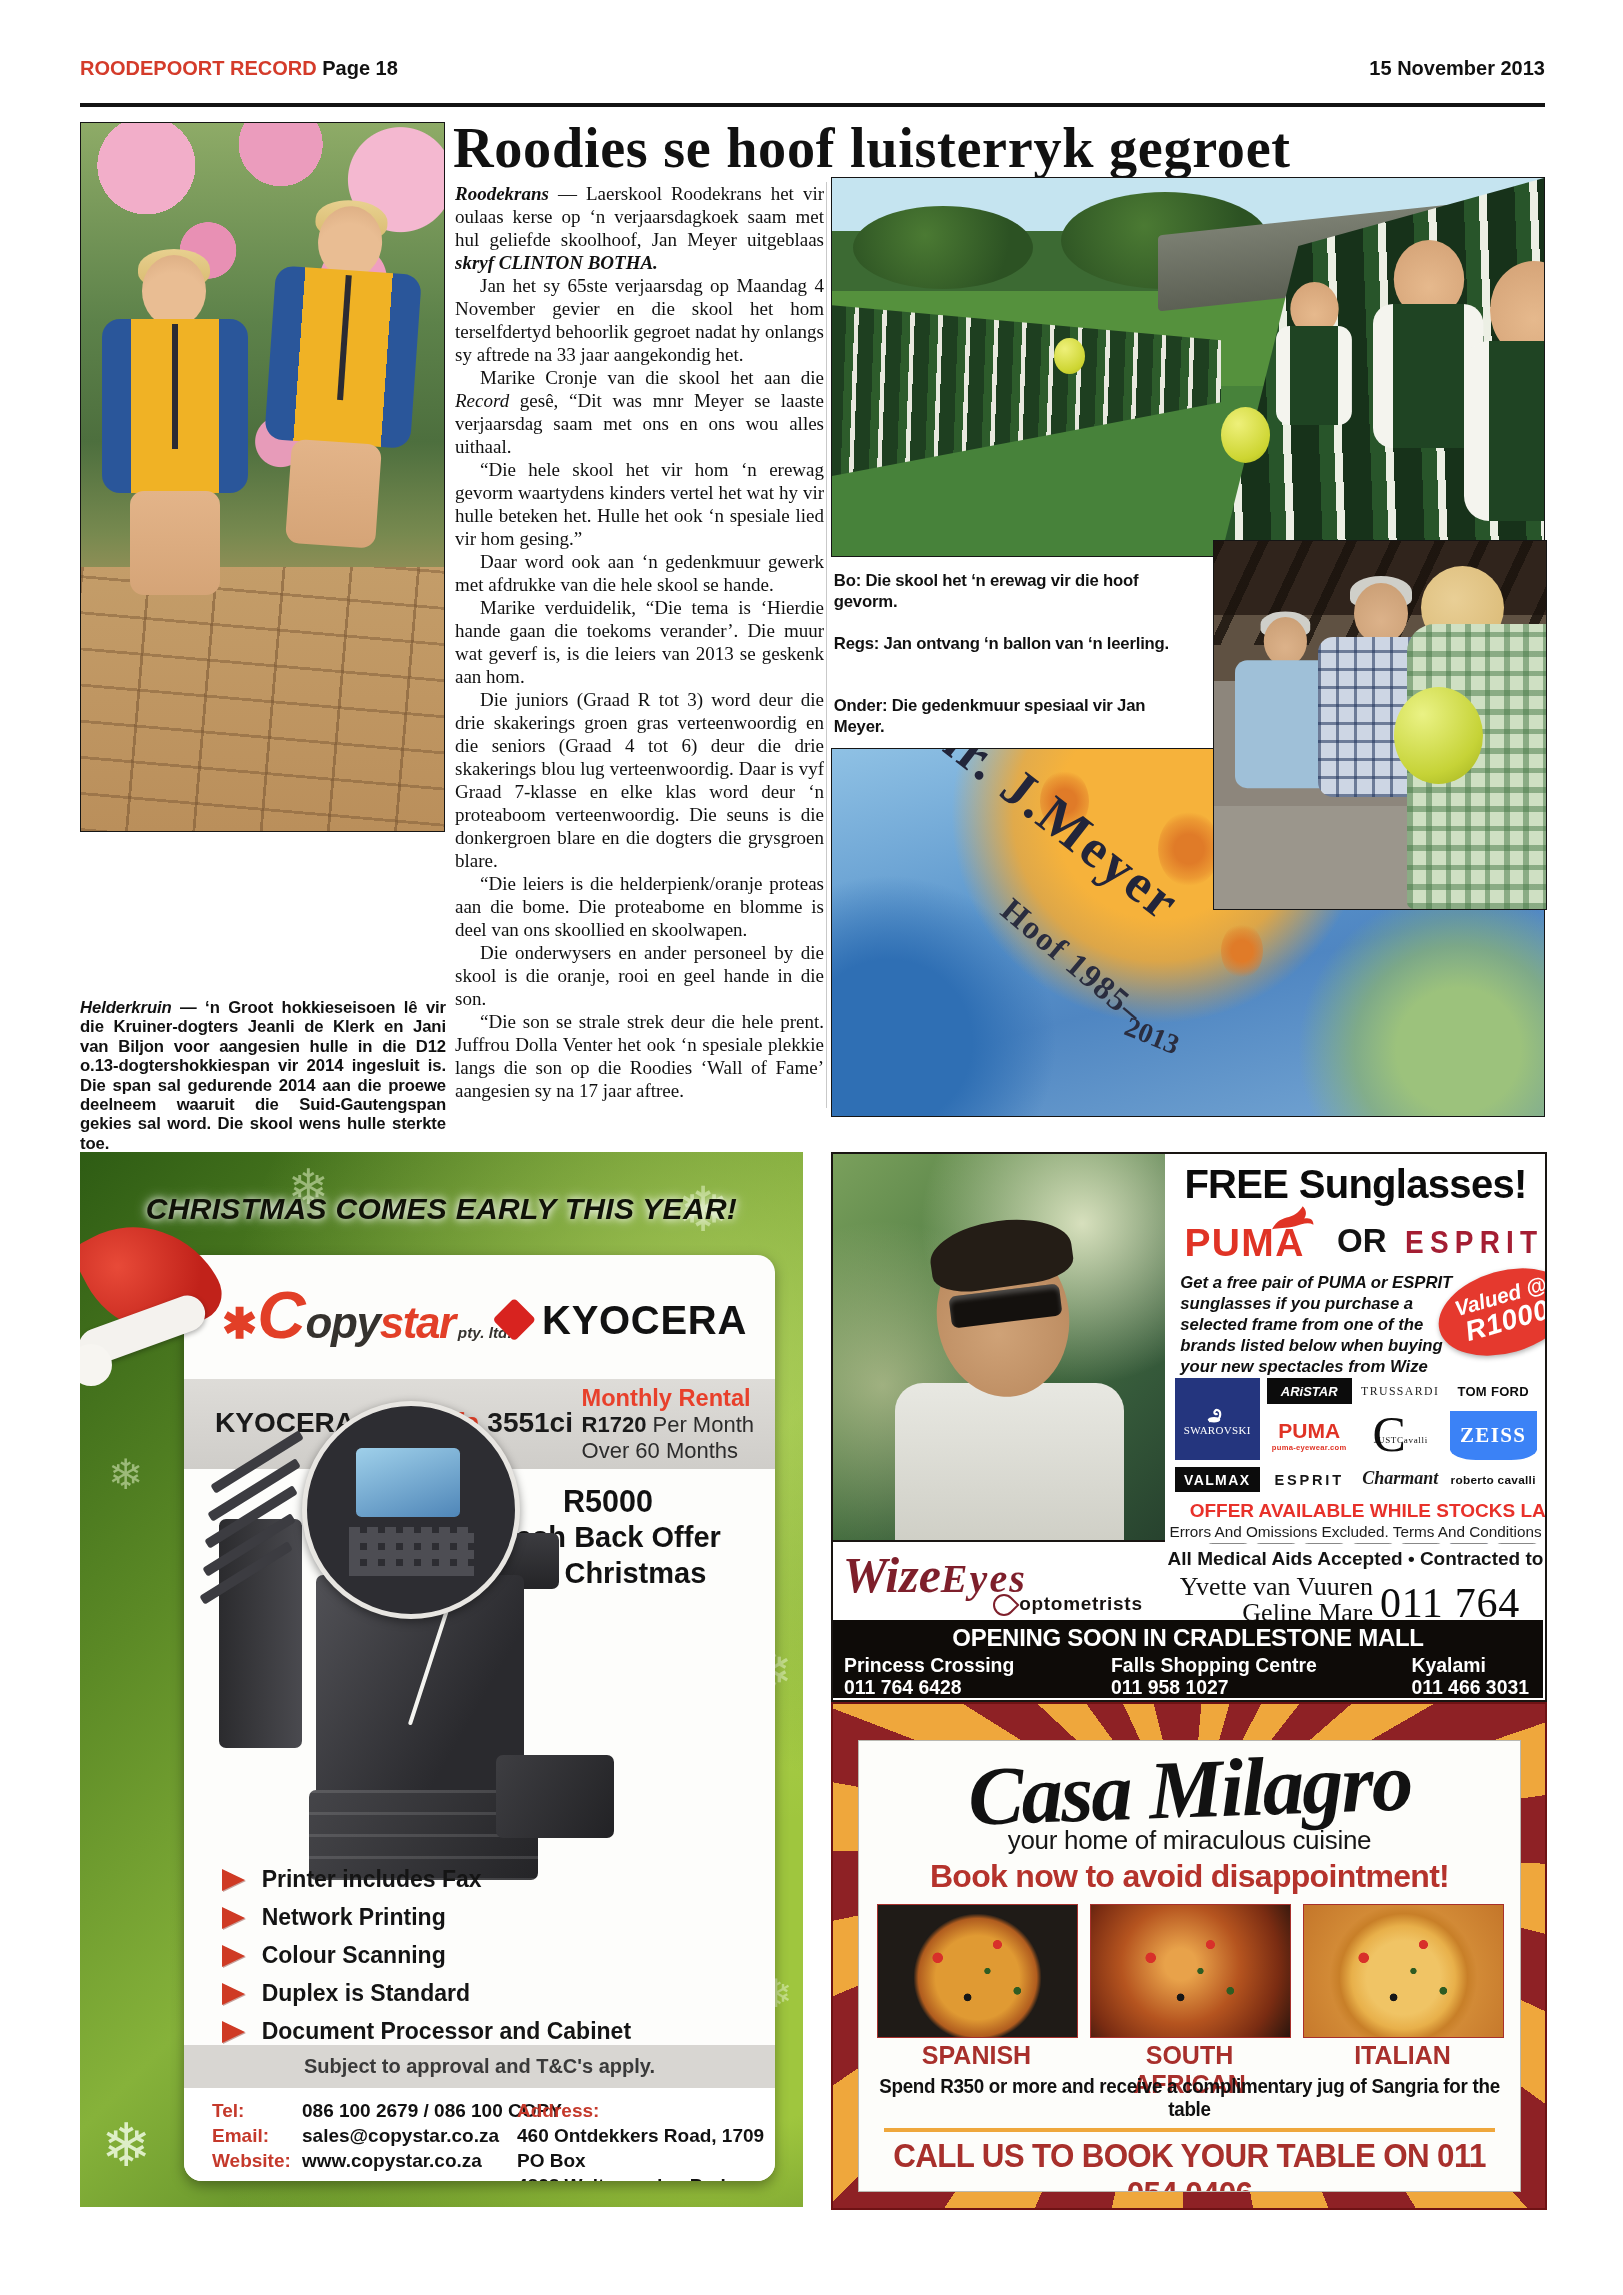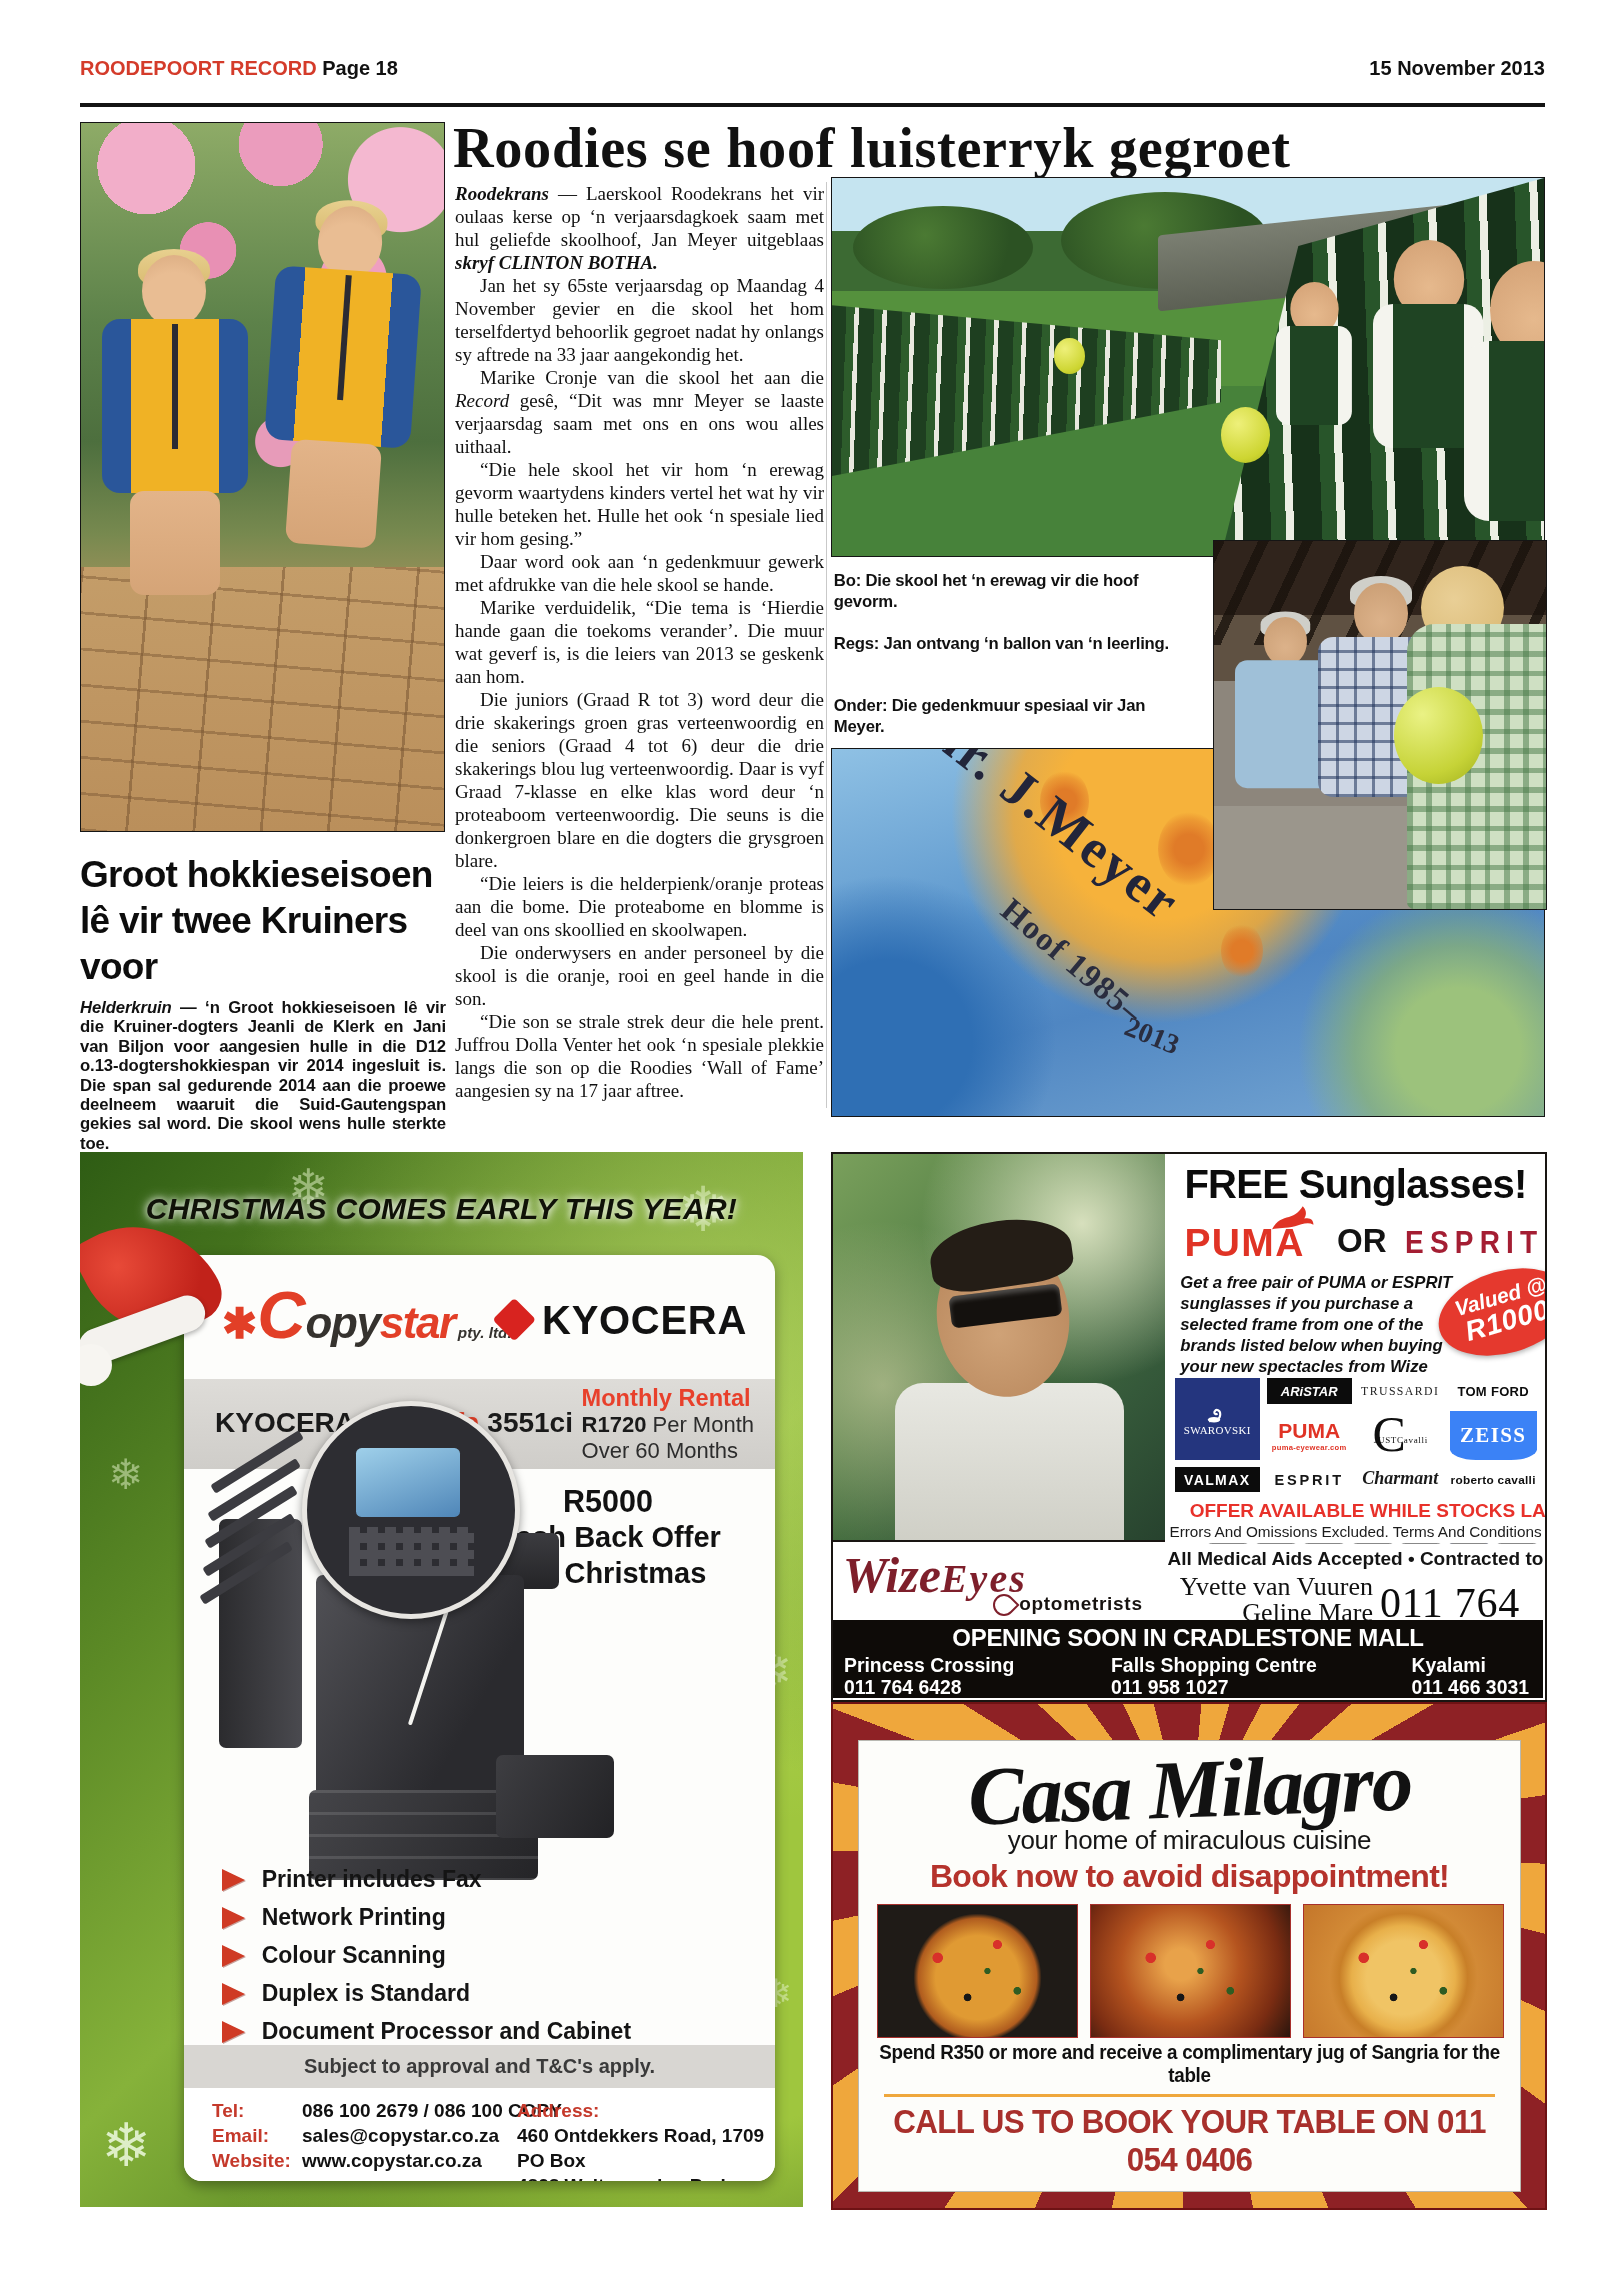--- a/index.html
+++ b/index.html
@@ -408,25 +408,20 @@
 
   <div class="abs photo ph-mural">
     <div class="abs hand" style="left:326px;top:62px;width:62px;height:76px;"></div>
     <div class="abs hand" style="left:208px;top:21px;width:49px;height:62px;"></div>
     <div class="abs hand" style="left:389px;top:174px;width:42px;height:56px;"></div>
     <div class="abs mural-t1" style="left:28px;top:21px;">Mnr. J.Meyer</div>
     <div class="abs mural-t2" style="left:153px;top:194px;">Hoof 1985–</div>
     <div class="abs mural-t3" style="left:292px;top:271px;">2013</div>
   </div>
 
-  <div class="abs headline-left">
-    <div>Groot hokkieseisoen</div>
-    <div>lê vir twee Kruiners</div>
-    <div>voor</div>
-  </div>
   <div class="abs left-body">
     <span style="font-style:italic;">Helderkruin</span><span> — ‘n Groot hokkieseisoen lê vir die Kruiner-dogters Jeanli de Klerk en Jani van Biljon voor aangesien hulle in die D12 o.13-dogtershokkiespan vir 2014 ingesluit is. Die span sal gedurende 2014 aan die proewe deelneem waaruit die Suid-Gautengspan gekies sal word. Die skool wens hulle sterkte toe.</span>
   </div>
 
   <div class="abs ad-copystar">
     <span class="flake" style="left:208px;top:7px;font-size:49px;">❄</span>
     <span class="flake" style="left:597px;top:21px;font-size:62px;">❄</span>
     <span class="flake" style="left:28px;top:298px;font-size:42px;">❄</span>
     <span class="flake" style="left:666px;top:486px;font-size:56px;">❄</span>
     <span class="flake" style="left:21px;top:958px;font-size:60px;color:rgba(245,255,235,.8);">❄</span>
@@ -655,20 +650,25 @@
         <div class="fphoto fp1">
             <div class="fdots"></div>
           </div>
         <div class="fphoto fp2">
             <div class="fdots"></div>
           </div>
         <div class="fphoto fp3">
             <div class="fdots"></div>
           </div>
       </div>
+      <div class="casa-labels">
+        <div class="cl cl1">SPANISH</div>
+        <div class="cl cl2">SOUTH AFRICAN</div>
+        <div class="cl cl3">ITALIAN</div>
+      </div>
       <div class="casa-promo">Spend R350 or more and receive a complimentary jug of Sangria for the table</div>
       <div class="casa-rule"></div>
       <div class="casa-call">CALL US TO BOOK YOUR TABLE ON 011 054 0406</div>
 
     </div>
   </div>
 
 </div>
 
 

